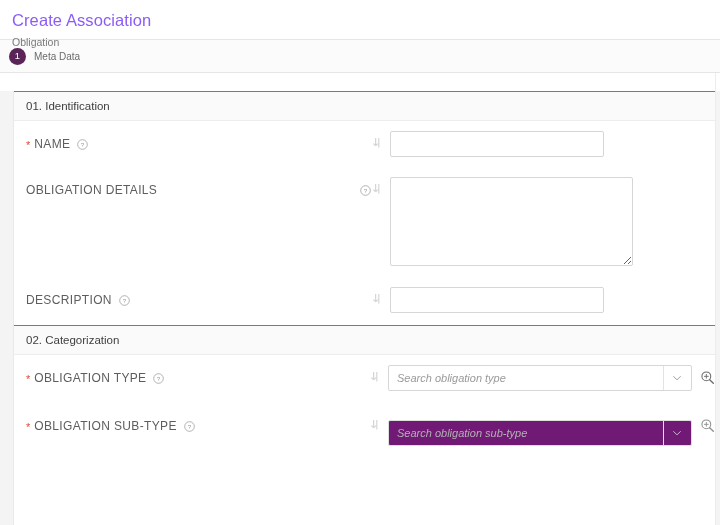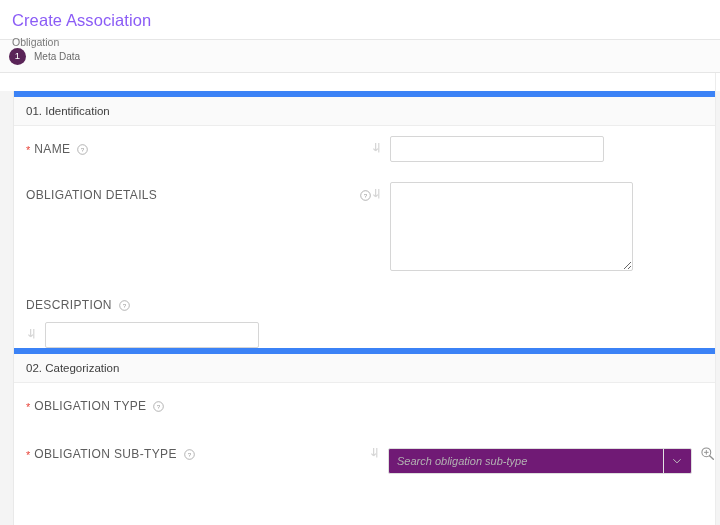--- a/index.html
+++ b/index.html
@@ -89,21 +89,21 @@
     margin-left: 13px;
     margin-right: 5px;
     background: #ffffff;
     border-left: 1px solid #e9e9e9;
     min-height: 460px;
   }
 
   
   .section-head {
     background: #fafafa;
-    border-top: 6px solid #3b82f6;
+    border-top: 1px solid #3b82f6;
     border-bottom: 1px solid #ededed;
     height: 28px;
     display: flex;
     align-items: center;
     padding-left: 12px;
     font-size: 11.5px;
     color: #3f3f3f;
   }
 
   
@@ -310,21 +310,21 @@
         <span class="lineage-icon">
           <svg viewBox="0 0 12 16" width="11" height="14">
               <path d="M5 1 V10 M5 10 L2.4 7.6 M5 10 L7.6 7.6" stroke="#cfcfcf" stroke-width="1.4" fill="none"></path>
               <path d="M8.6 1 V12" stroke="#cfcfcf" stroke-width="1.4" fill="none"></path>
             </svg>
         </span>
         <textarea class="text-area" placeholder="" style=""></textarea>
       </div>
     </div>
 
-    <div class="form-row" style="min-height:48px;flex-direction:column;">
+    <div class="form-row" style="min-height:48px;">
       <div class="label-cell">
         <span class="field-label">DESCRIPTION</span>
         <span class="help-icon">
           <svg viewBox="0 0 16 16" width="11" height="11">
               <circle cx="8" cy="8" r="7" fill="none" stroke="#9b9b9b" stroke-width="1.1"></circle>
               <text x="8" y="11.5" font-size="9" text-anchor="middle" fill="#9b9b9b" font-family="Liberation Sans, sans-serif">?</text>
             </svg>
         </span>
       </div>
       <div class="field-cell">
@@ -341,20 +341,46 @@
     <div class="section-head" style="">02. Categorization</div>
 
     <div class="form-row" style="min-height:48px;">
       <div class="label-cell">
         <span class="req-star">*</span>
         <span class="field-label">OBLIGATION TYPE</span>
         <span class="help-icon">
           <svg viewBox="0 0 16 16" width="11" height="11">
               <circle cx="8" cy="8" r="7" fill="none" stroke="#9b9b9b" stroke-width="1.1"></circle>
               <text x="8" y="11.5" font-size="9" text-anchor="middle" fill="#9b9b9b" font-family="Liberation Sans, sans-serif">?</text>
+            </svg>
+        </span>
+      </div>
+      <div class="field-cell">
+        <span class="lineage-icon">
+          <svg viewBox="0 0 12 16" width="11" height="14">
+              <path d="M5 1 V10 M5 10 L2.4 7.6 M5 10 L7.6 7.6" stroke="#cfcfcf" stroke-width="1.4" fill="none"></path>
+              <path d="M8.6 1 V12" stroke="#cfcfcf" stroke-width="1.4" fill="none"></path>
+            </svg>
+        </span>
+        <div class="select-wrap">
+          <div class="select-box">
+            <span class="select-placeholder">Search obligation type</span>
+            <span class="divider-v"></span>
+            <span class="chevron">
+              <svg viewBox="0 0 16 16" width="12" height="12">
+                  <path d="M3.5 6 L8 10.5 L12.5 6" fill="none" stroke="#9b9b9b" stroke-width="1.3" stroke-linecap="round" stroke-linejoin="round"></path>
+                </svg>
+            </span>
+          </div>
+        </div>
+        <span class="mag-icon">
+          <svg viewBox="0 0 18 18" width="15" height="15">
+              <circle cx="7.6" cy="7.6" r="5.3" fill="none" stroke="#6b6b6b" stroke-width="1.25"></circle>
+              <path d="M11.6 11.6 L16 16" stroke="#6b6b6b" stroke-width="1.6" stroke-linecap="round"></path>
+              <path d="M5.3 7.6 H9.9 M7.6 5.3 V9.9" stroke="#6b6b6b" stroke-width="1.1" stroke-linecap="round"></path>
             </svg>
         </span>
       </div>
     </div>
 
     <div class="form-row" style="min-height:48px;">
       <div class="label-cell">
         <span class="req-star">*</span>
         <span class="field-label">OBLIGATION SUB-TYPE</span>
         <span class="help-icon">

